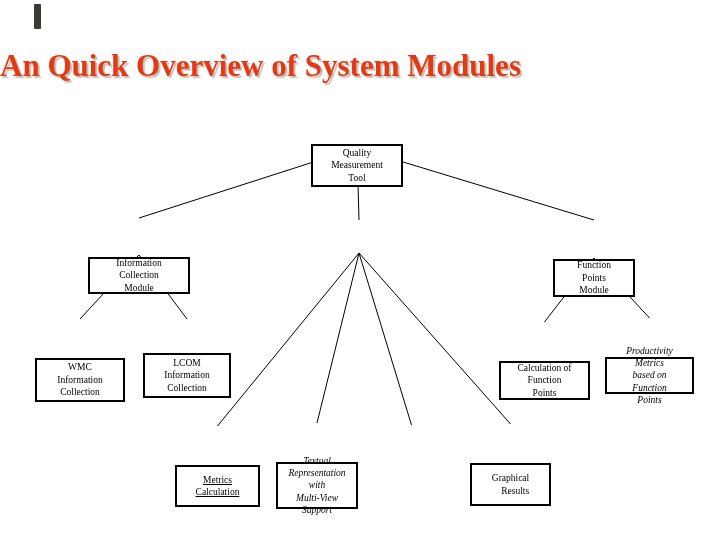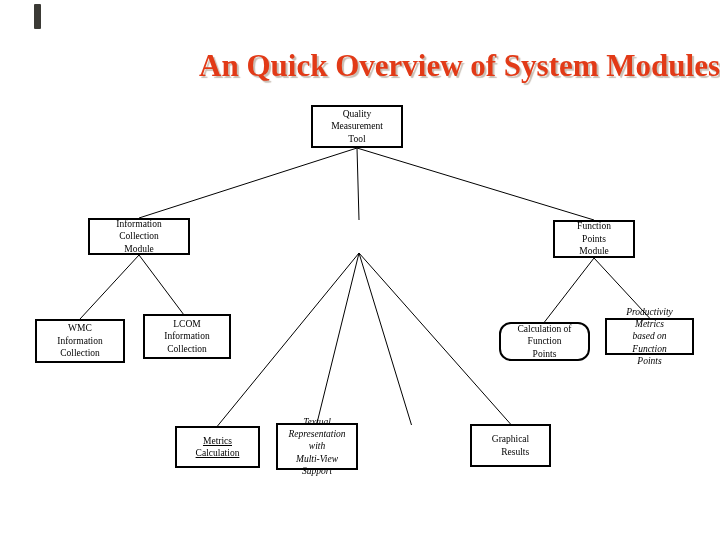--- a/index.html
+++ b/index.html
@@ -18,21 +18,21 @@
     width: 7px;
     height: 25px;
     background: #3b3a35;
     border-radius: 1px;
   }
   .title {
     position: absolute;
     left: 0;
     top: 48px;
     width: 720px;
-    text-align: right;
+    text-align: left;
     font-size: 31px;
     font-weight: bold;
     color: #e23a17;
     text-shadow: 2px 2px 1px #c9beb4;
     letter-spacing: 0px;
     white-space: nowrap;
   }
   svg.connectors {
     position: absolute;
     left: 0; top: 0;
@@ -45,20 +45,21 @@
     background: #fff;
     display: flex;
     align-items: center;
     justify-content: center;
     text-align: center;
     font-size: 9.5px;
     line-height: 1.3;
     color: #000;
     white-space: pre-line;
     padding: 1px 16px;
+    margin-top: 39px;
   }
 </style>
 </head>
 <body>
 
 <div class="slide">
   <div class="corner-mark"></div>
   <div class="title">An Quick Overview of System Modules</div>
 
   <svg class="connectors" viewBox="0 0 720 540" id="connector-svg">
@@ -80,21 +81,21 @@
   <div class="node" id="node-icm" style="left: 88px; top: 218px; width: 102px; height: 37px;">Information
 Collection Module</div>
   <div class="node" id="node-fpm" style="left: 553px; top: 220px; width: 82px; height: 38px;">Function Points
 Module</div>
   <div class="node" id="node-wmc" style="left: 35px; top: 319px; width: 90px; height: 44px;">WMC
 Information
 Collection</div>
   <div class="node" id="node-lcom" style="left: 143px; top: 314px; width: 88px; height: 45px;">LCOM
 Information
 Collection</div>
-  <div class="node" id="node-cfp" style="left: 499px; top: 322px; width: 91px; height: 39px; border-radius: 12px;">Calculation of
+  <div class="node" id="node-cfp" style="left: 499px; top: 322px; width: 91px; height: 39px;">Calculation of
 Function Points</div>
   <div class="node" id="node-pm" style="left: 605px; top: 318px; width: 89px; height: 37px; font-style: italic;">Productivity
 Metrics based on
 Function Points</div>
   <div class="node" id="node-mc" style="left: 175px; top: 426px; width: 85px; height: 42px; text-decoration: underline;">Metrics
 Calculation</div>
   <div class="node" id="node-tr" style="left: 276px; top: 423px; width: 82px; height: 47px; font-style: italic;">Textual
 Representation with
 Multi-View Support</div>
   <div class="node" id="node-gr" style="left: 470px; top: 424px; width: 81px; height: 43px; text-align: right;">Graphical

